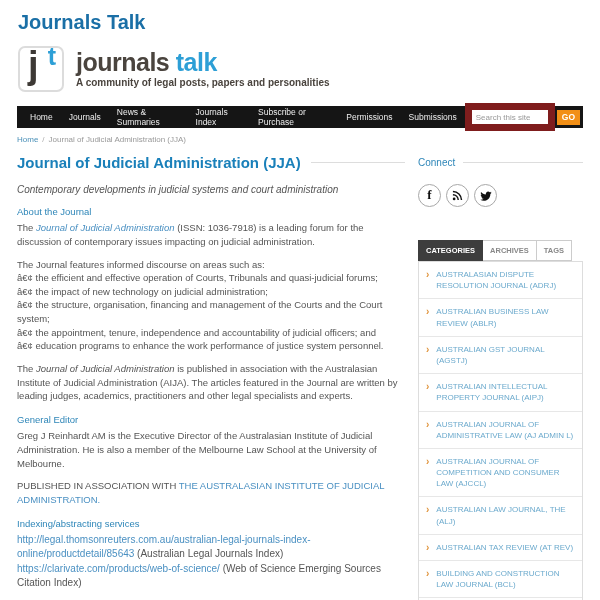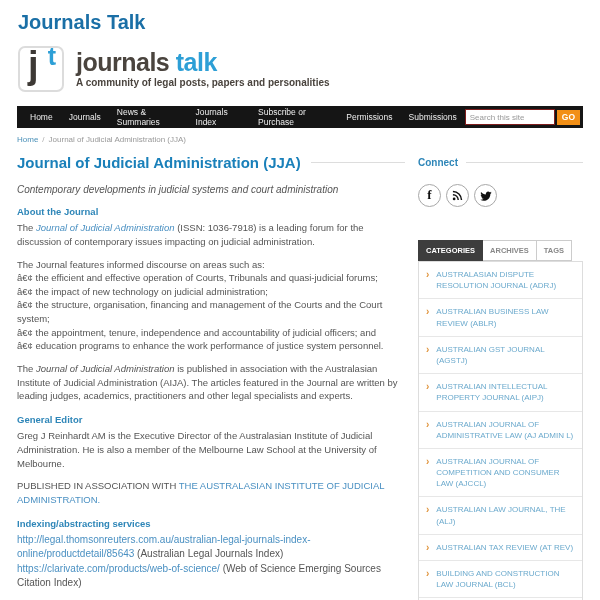--- a/index.html
+++ b/index.html
@@ -24,40 +24,40 @@
   .logo-name .ln1 { color:#4a443e; }
   .logo-name .ln2 { color:#2d9fd6;text-align:right; }
   .logo-tagline { font-size:10px; font-weight:bold; color:#4a443e; margin-top:2px; }
 
   
   .nav { margin:10px 17px 0 17px; background:#151515; height:22px; display:flex; align-items:center; }
   .nav-menu { display:flex; height:100%; }
   .nav-item { color:#eee; font-size:8.5px; padding:0 8px; display:flex; align-items:center; text-decoration:none; cursor:pointer; }
   .nav-item:first-child { padding-left:13px; }
   .search-group { margin-left:auto; display:flex; align-items:center; padding-right:3px; }
-  .search-input { width:90px; height:15px; font-size:8px; border:1px solid #7f1d1d; padding:7px 4px; color:#333; font-family:"Liberation Sans",sans-serif; }
+  .search-input { width:90px; height:15px; font-size:8px; border:7px solid #7f1d1d; padding:7px 4px; color:#333; font-family:"Liberation Sans",sans-serif; }
   .search-input::placeholder { color:#999; }
   .go-btn { height:15px; margin-left:2px; background:#f28f16; color:#fff; border:none; font-size:8.5px; font-weight:bold; padding:0 5px; cursor:pointer; font-family:"Liberation Sans",sans-serif; }
 
   
   .crumbs { margin:7px 17px 0 17px; font-size:8px; color:#999; }
   .crumbs a { color:#4a90b8; text-decoration:none; cursor:pointer; }
   .crumbs .sep { margin:0 4px; color:#aaa; }
 
   
   .content { display:flex; margin:10px 17px 0 17px; }
   main { width:388px; flex:0 0 auto; }
   aside { flex:1; margin-left:13px; padding-top:3px; }
 
   
   .h2row { display:flex; align-items:center; }
   .h2row h2 { font-size:15px; font-weight:bold; color:#1a80ba; white-space:nowrap; }
   .h2row .rule { flex:1; height:1px; background:#ddd; margin-left:10px; }
   .subtitle { font-style:italic; font-size:10px; color:#555; margin:13px 0 10px 0; }
-  h3 { font-size:9.5px; font-weight:bold; color:#2e86b8; margin:11px 0 4px 0; }
+  h3 { font-size:9.5px; font-weight:normal; color:#2e86b8; margin:11px 0 4px 0; }
   p, .pline { font-size:9.5px; line-height:1.45; color:#555; }
   p { margin:0 0 9px 0; }
   .tight { margin-bottom:0; }
   a.inline { color:#4a90c2; text-decoration:none; cursor:pointer; }
   .ital { font-style:italic; }
   .features div { font-size:9.5px; line-height:1.43; color:#555; }
   .features { margin-bottom:9px; }
   .linkblock { margin-bottom:9px; }
   .linkblock div { font-size:10px; line-height:1.45; }
 

